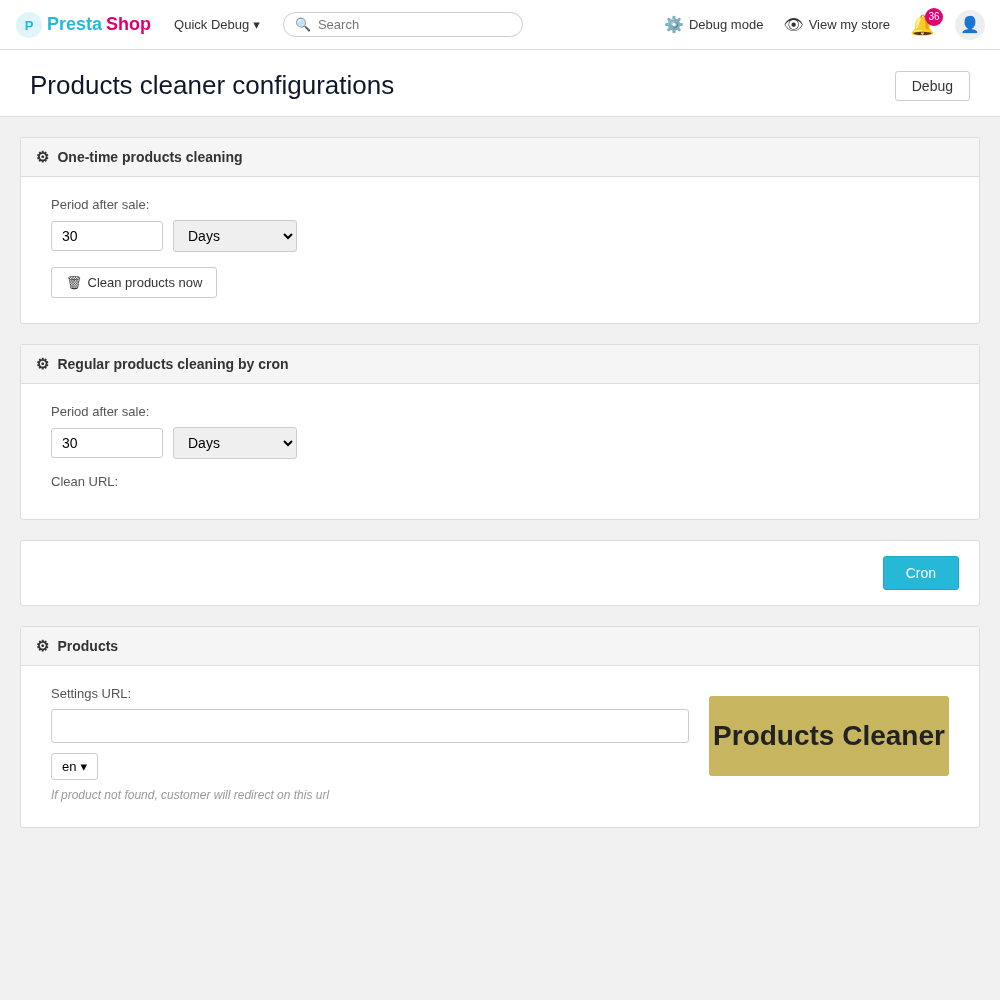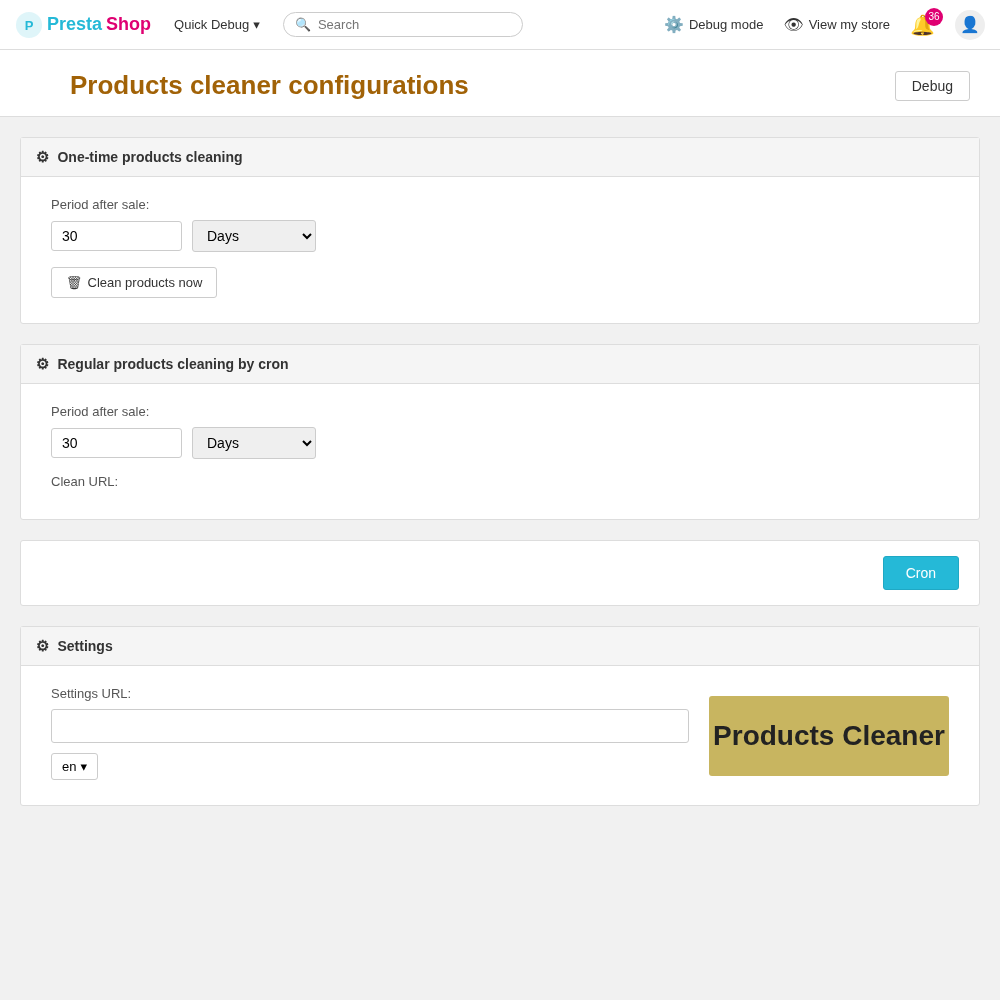--- a/index.html
+++ b/index.html
@@ -101,23 +101,22 @@
     .page-header {
       background: #fff;
       padding: 20px 30px 15px;
       display: flex;
       align-items: center;
       justify-content: space-between;
       border-bottom: 1px solid #ddd;
     }
     .page-title {
       font-size: 26px;
-      font-weight: 700;
-      color: #a16207;
-      margin-left: 40px;
+      font-weight: 400;
+      color: #0f172a;
     }
     .help-btn {
       border: 1px solid #ccc;
       background: #fff;
       padding: 6px 16px;
       border-radius: 3px;
       cursor: pointer;
       font-size: 14px;
       color: #333;
     }
@@ -159,21 +158,21 @@
       gap: 10px;
       margin-bottom: 15px;
     }
     .form-control {
       border: 1px solid #ccc;
       border-radius: 3px;
       padding: 6px 10px;
       font-size: 14px;
       outline: none;
     }
-    input.form-control { width: 131px; }
+    input.form-control { width: 112px; }
     select.form-control {
       width: 124px;
       cursor: pointer;
       appearance: auto;
     }
 
     
     .btn {
       padding: 7px 14px;
       border-radius: 3px;
@@ -370,31 +369,32 @@
     </div>
   </div>
 
   <div class="save-row">
     <button class="btn btn-primary">Cron</button>
   </div>
 
   <div class="panel">
     <div class="panel-heading">
       <span class="gear-icon">⚙</span>
-      <span>Settings</span>
+      <span>Products</span>
     </div>
     <div class="panel-body">
       <div class="settings-content">
         <div class="settings-left">
           <label class="form-label">Settings URL:</label>
           <input type="text" class="redirect-input" placeholder="" style="">
           <button class="lang-select-btn">
             <span>en</span>
             <span>▾</span>
           </button>
+          <p class="hint-text">If product not found, customer will redirect on this url</p>
         </div>
         <div class="settings-right">
           <div class="products-cleaner-banner">
             <span>Products Cleaner</span>
           </div>
         </div>
       </div>
     </div>
   </div>
 

